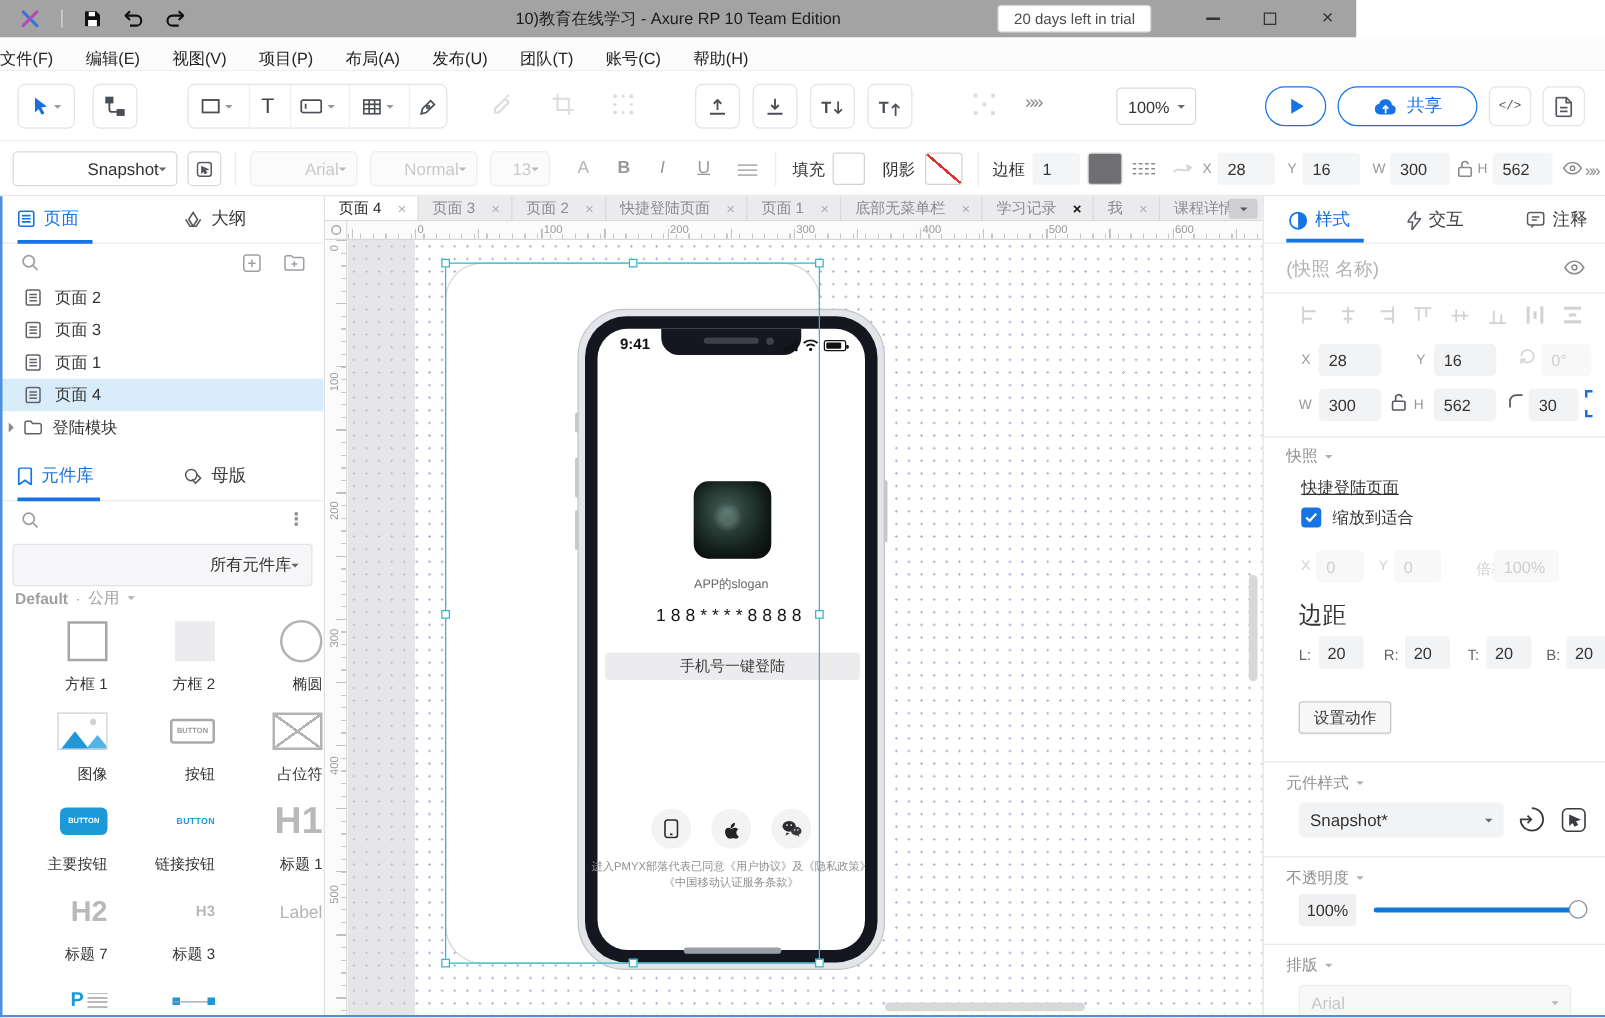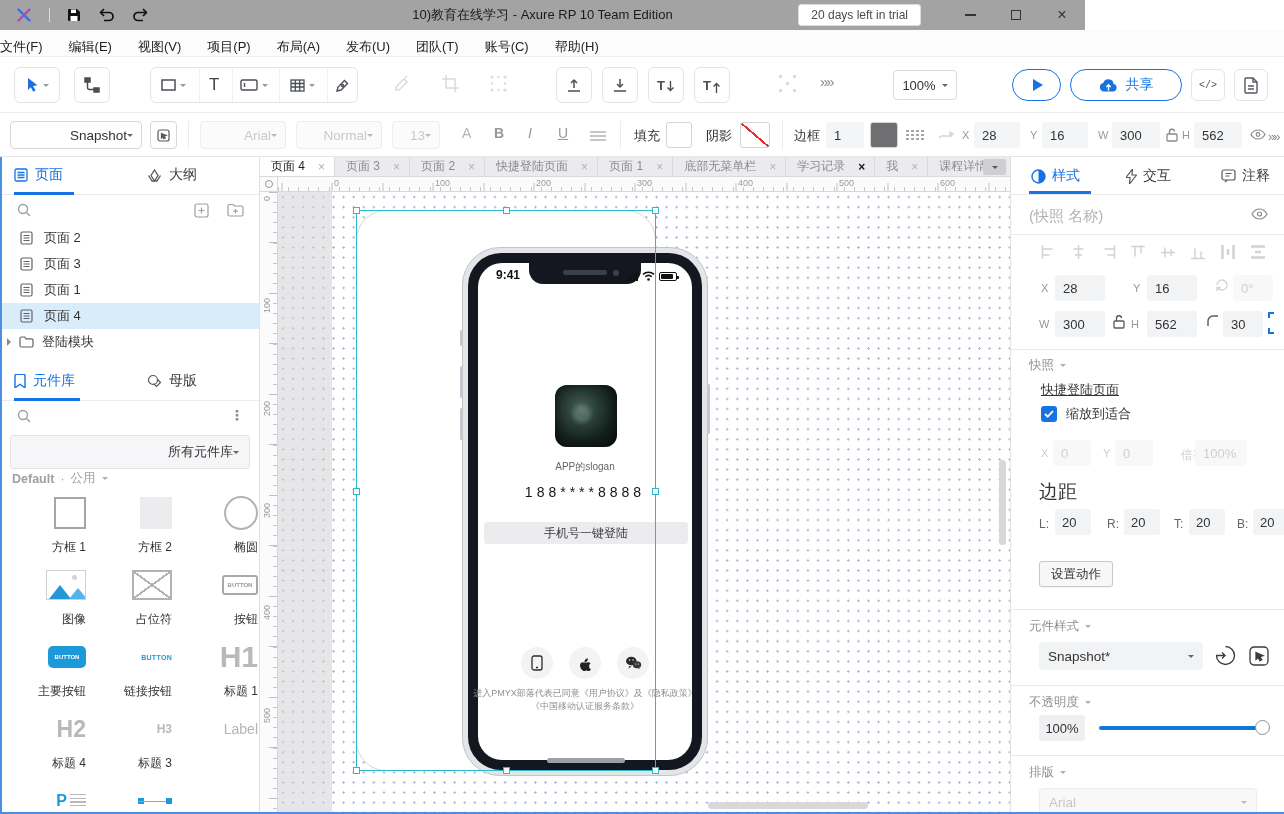--- a/index.html
+++ b/index.html
@@ -582,53 +582,53 @@
             <div class="wi-img">
               <i class="m1"></i>
               <i class="m2"></i>
               <i class="sun"></i>
             </div>
           </div>
           <div class="wlabel">图像</div>
         </div>
         <div class="wcell">
           <div class="wi">
+            <div class="wi-btn">BUTTON</div>
+          </div>
+          <div class="wlabel">按钮</div>
+        </div>
+        <div class="wcell">
+          <div class="wi">
             <div class="wi-ph"></div>
           </div>
           <div class="wlabel">占位符</div>
         </div>
         <div class="wcell">
           <div class="wi">
-            <div class="wi-btn">BUTTON</div>
-          </div>
-          <div class="wlabel">按钮</div>
-        </div>
-        <div class="wcell">
-          <div class="wi">
             <div class="wi-btnp">BUTTON</div>
           </div>
           <div class="wlabel">主要按钮</div>
         </div>
         <div class="wcell">
           <div class="wi">
             <div class="wi-btnl">BUTTON</div>
           </div>
           <div class="wlabel">链接按钮</div>
         </div>
         <div class="wcell">
           <div class="wi">
             <div class="wi-h wi-h1">H1</div>
           </div>
           <div class="wlabel">标题 1</div>
         </div>
         <div class="wcell">
           <div class="wi">
             <div class="wi-h wi-h2">H2</div>
           </div>
-          <div class="wlabel">标题 4</div>
+          <div class="wlabel">标题 7</div>
         </div>
         <div class="wcell">
           <div class="wi">
             <div class="wi-h wi-h3">H3</div>
           </div>
           <div class="wlabel">标题 3</div>
         </div>
         <div class="wcell">
           <div class="wi">
             <div class="wi-lbl">Label</div>

